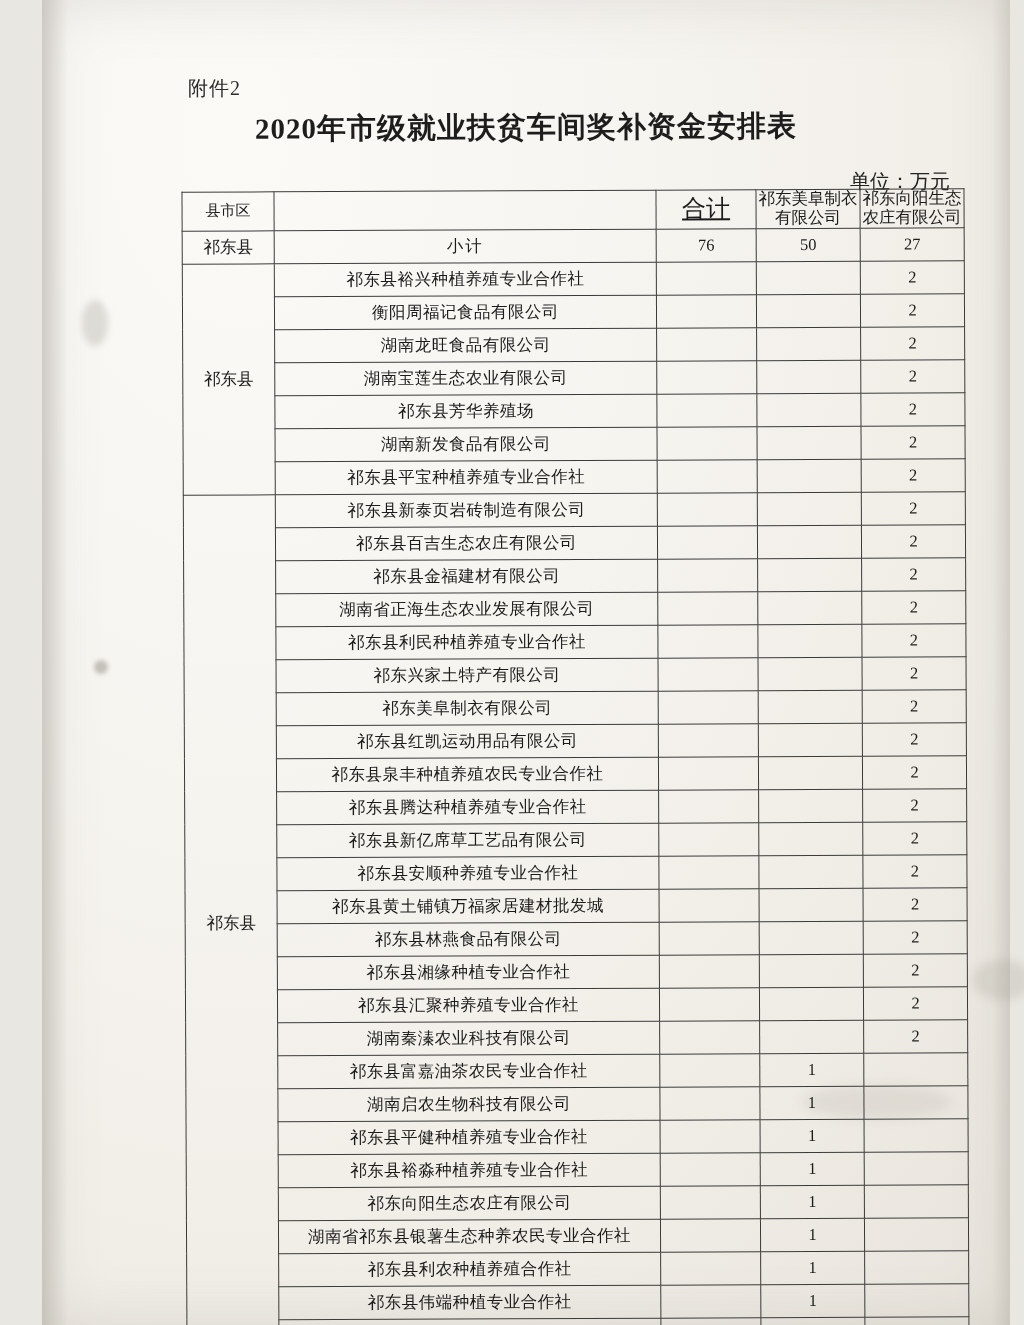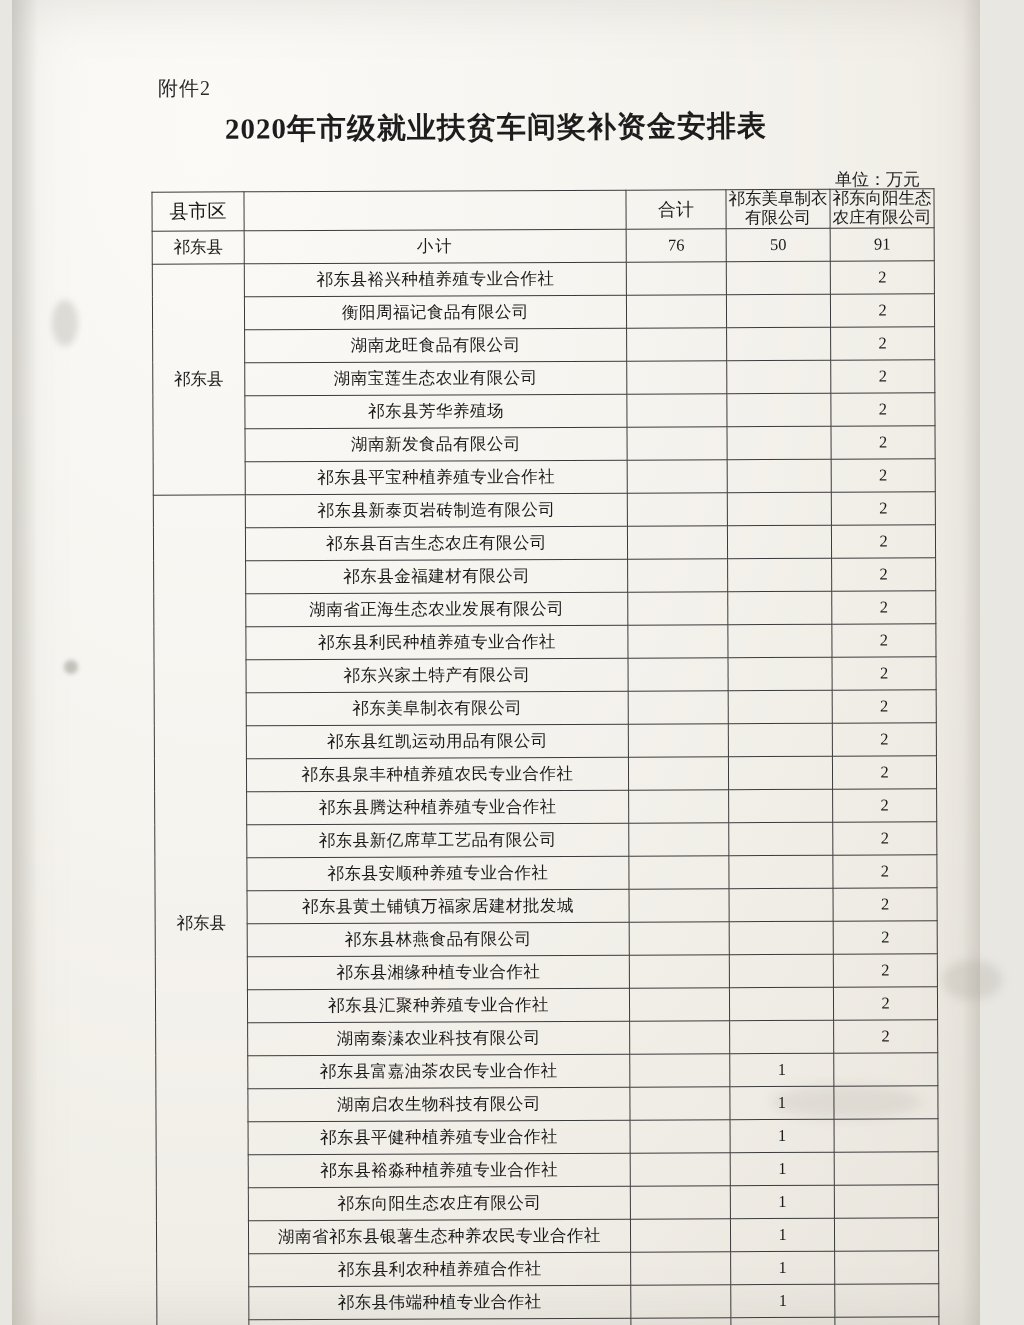--- a/index.html
+++ b/index.html
@@ -10,21 +10,21 @@
     width: 1024px;
     height: 1325px;
     background: #e9e7e2;
     font-family: "Liberation Serif", serif;
     position: relative;
     overflow: hidden;
   }
   
   #page {
     position: absolute;
-    left: 12px;
+    left: 42px;
     top: 0px;
     width: 968px;
     height: 1325px;
     background:
       radial-gradient(ellipse at 20% 10%, #fbfaf7 0%, #f6f4ef 40%, #efece5 75%, #e8e4dc 100%);
     box-shadow: inset 0 0 60px rgba(120,115,105,0.18);
   }
   #page:before {
     
     content: "";
@@ -65,21 +65,21 @@
     font-weight: bold;
     color: #1d1d1d;
     letter-spacing: 1px;
     font-family: "Liberation Serif", serif;
     transform: rotate(-0.35deg);
   }
   .unit-label {
     position: absolute;
     right: 60px;
     top: 168px;
-    font-size: 17px;
+    font-size: 20px;
     color: #222;
     margin-left: 12px;
   }
   .table-wrap {
     position: absolute;
     left: 142px;
     top: 190px;
     width: 782px;
     transform: rotate(-0.25deg);
   }
@@ -104,22 +104,22 @@
   col.c-total  { width: 100px; }
   col.c-gen    { width: 104px; }
   col.c-demo   { width: 104px; }
 
   thead td {
     height: 86px;
     font-weight: bold;
     font-size: 16px;
     line-height: 1.15;
   }
-  thead td.hdr-county { font-size: 19px; }
-  thead td.hdr-total  { font-size: 18px; }
+  thead td.hdr-county { font-size: 15px; }
+  thead td.hdr-total  { font-size: 24px; text-decoration: underline; }
   .subtotal-row td { font-size: 18px; }
   .subtotal-row td.name { letter-spacing: 2px; }
   .county-cell {
     font-size: 19px;
   }
   .entity {
     font-size: 17px;
     letter-spacing: 0.5px;
   }
   .num { font-size: 17px; }
@@ -157,21 +157,21 @@
           <td>祁东美阜制衣有限公司</td>
           <td>祁东向阳生态农庄有限公司</td>
         </tr>
       </thead>
       <tbody id="tbody">
           <tr class="subtotal-row">
             <td class="county-cell">祁东县</td>
             <td class="name">小计</td>
             <td class="num">76</td>
             <td class="num">50</td>
-            <td class="num">91</td>
+            <td class="num">27</td>
           </tr>
           <tr>
             <td class="county-cell" rowspan="7">祁东县</td>
             <td class="entity">祁东县裕兴种植养殖专业合作社</td>
             <td class="num"></td>
             <td class="num"></td>
             <td class="num">2</td>
           </tr>
           <tr>
             <td class="entity">衡阳周福记食品有限公司</td>

